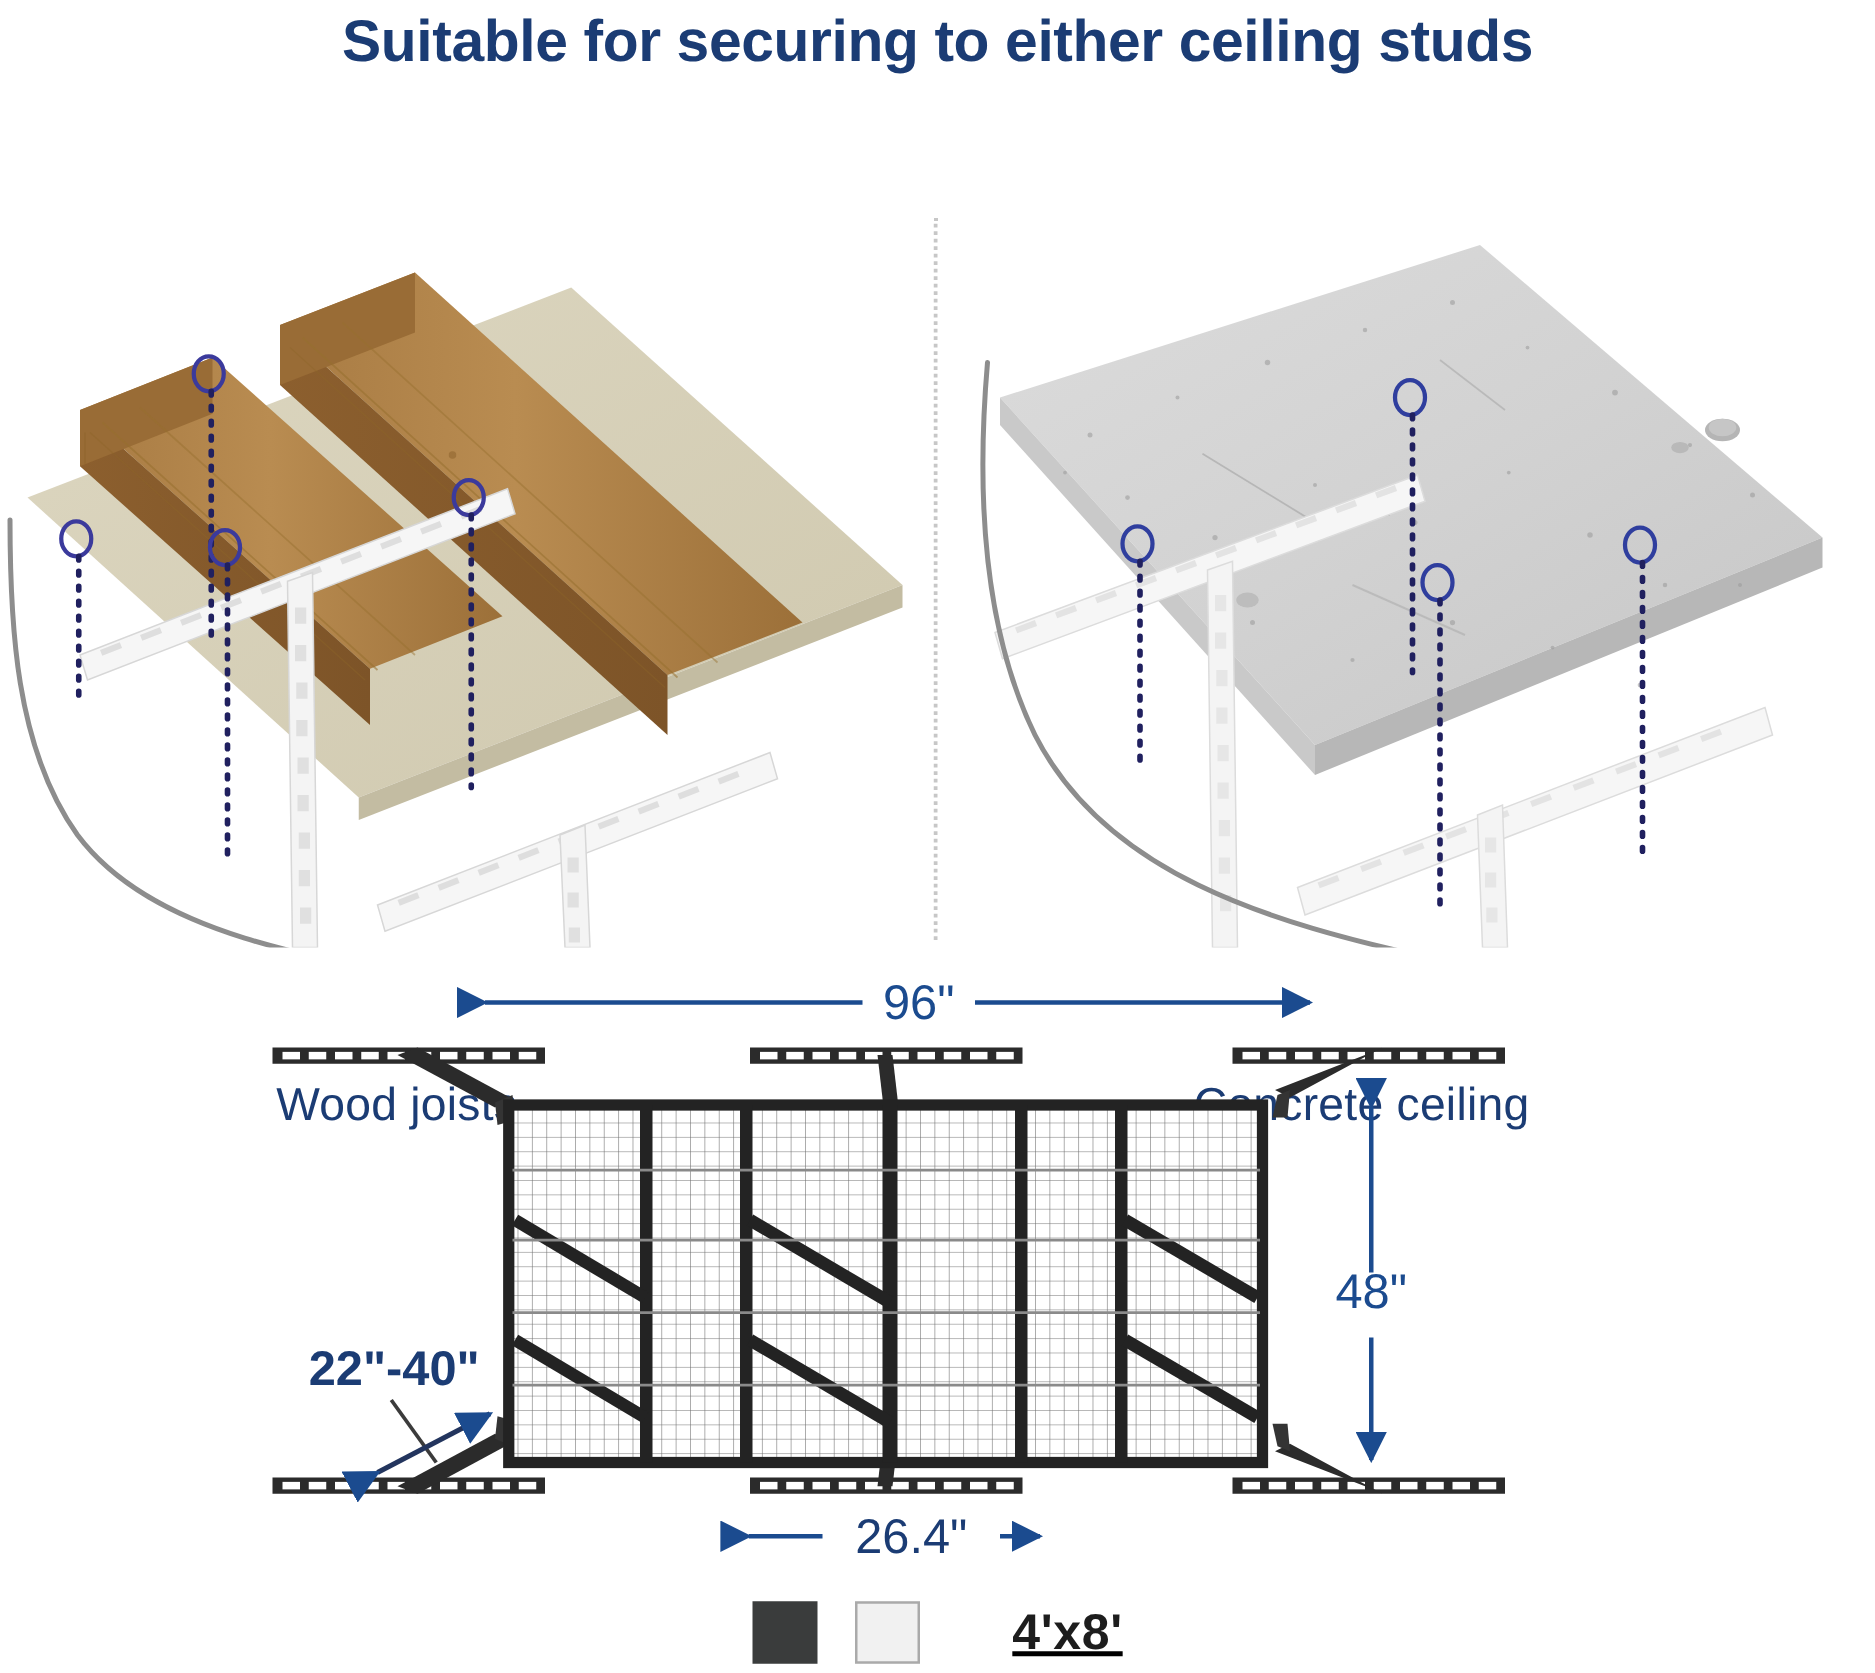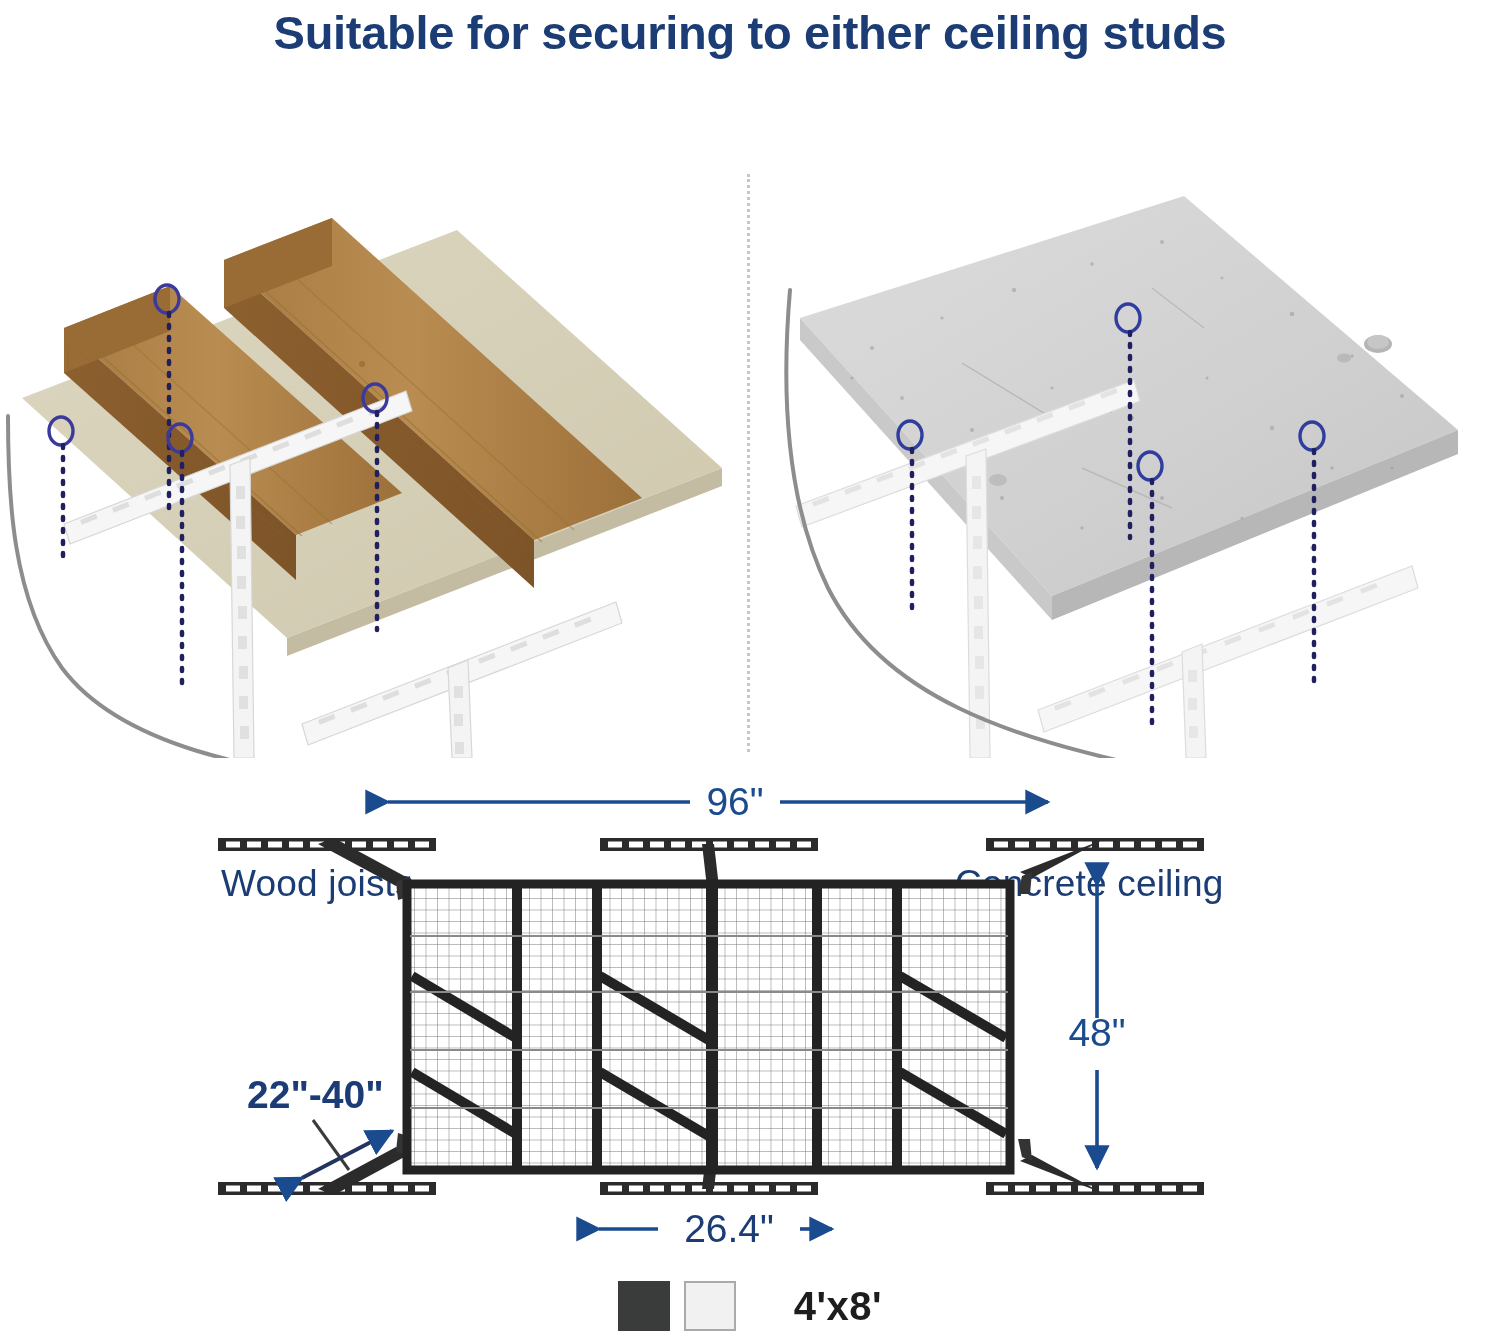--- a/index.html
+++ b/index.html
@@ -74,21 +74,22 @@
 
   
   #legend {
     position: absolute;
     left: 0;
     top: 1281px;
     width: 1500px;
     display: flex;
     align-items: center;
     justify-content: center;
-    gap: 0;
+    gap: 16px;
+    text-decoration: underline;
   }
   .swatch {
     width: 52px;
     height: 50px;
     margin-right: 14px;
   }
   .swatch.dark { background: #3a3c3c; }
   .swatch.light { background: #f1f1f1; border: 2px solid #aaaaaa; box-sizing: border-box; }
   #legend-text {
     font-size: 40px;

